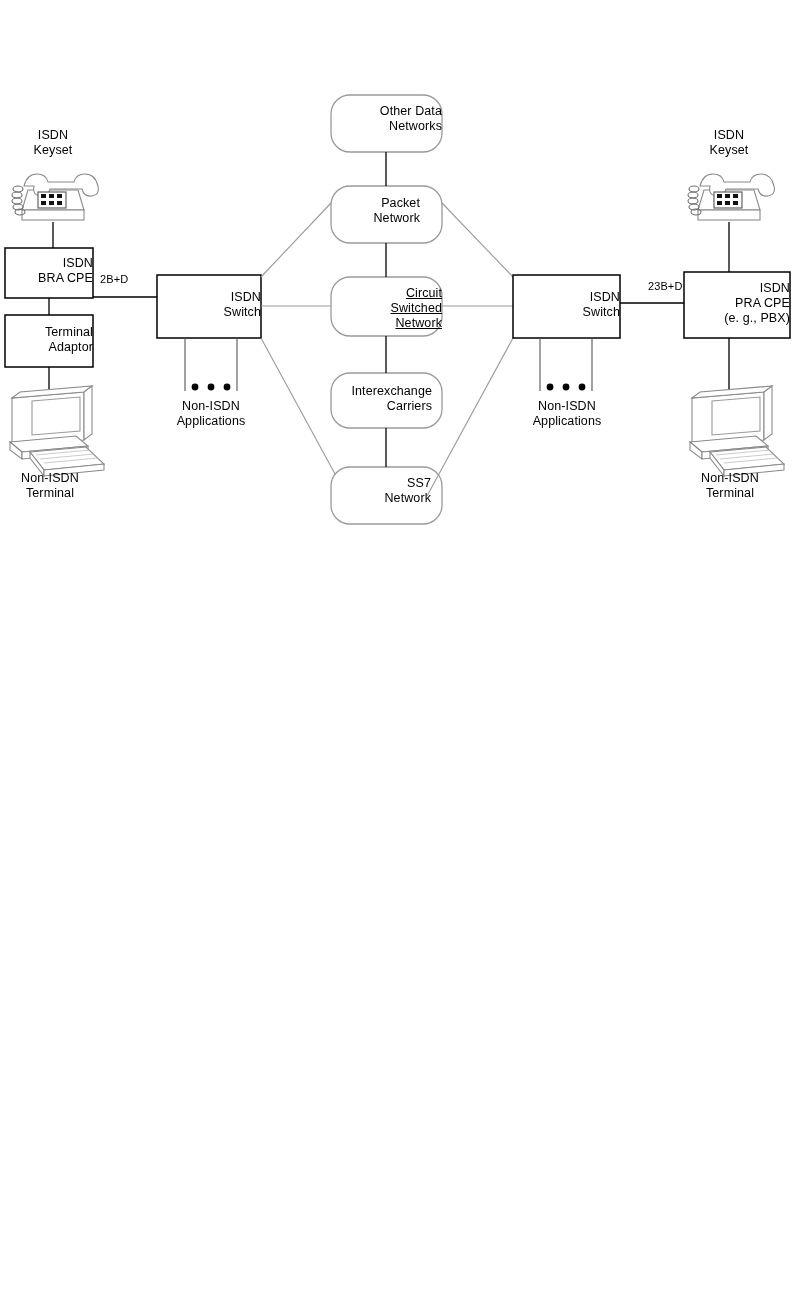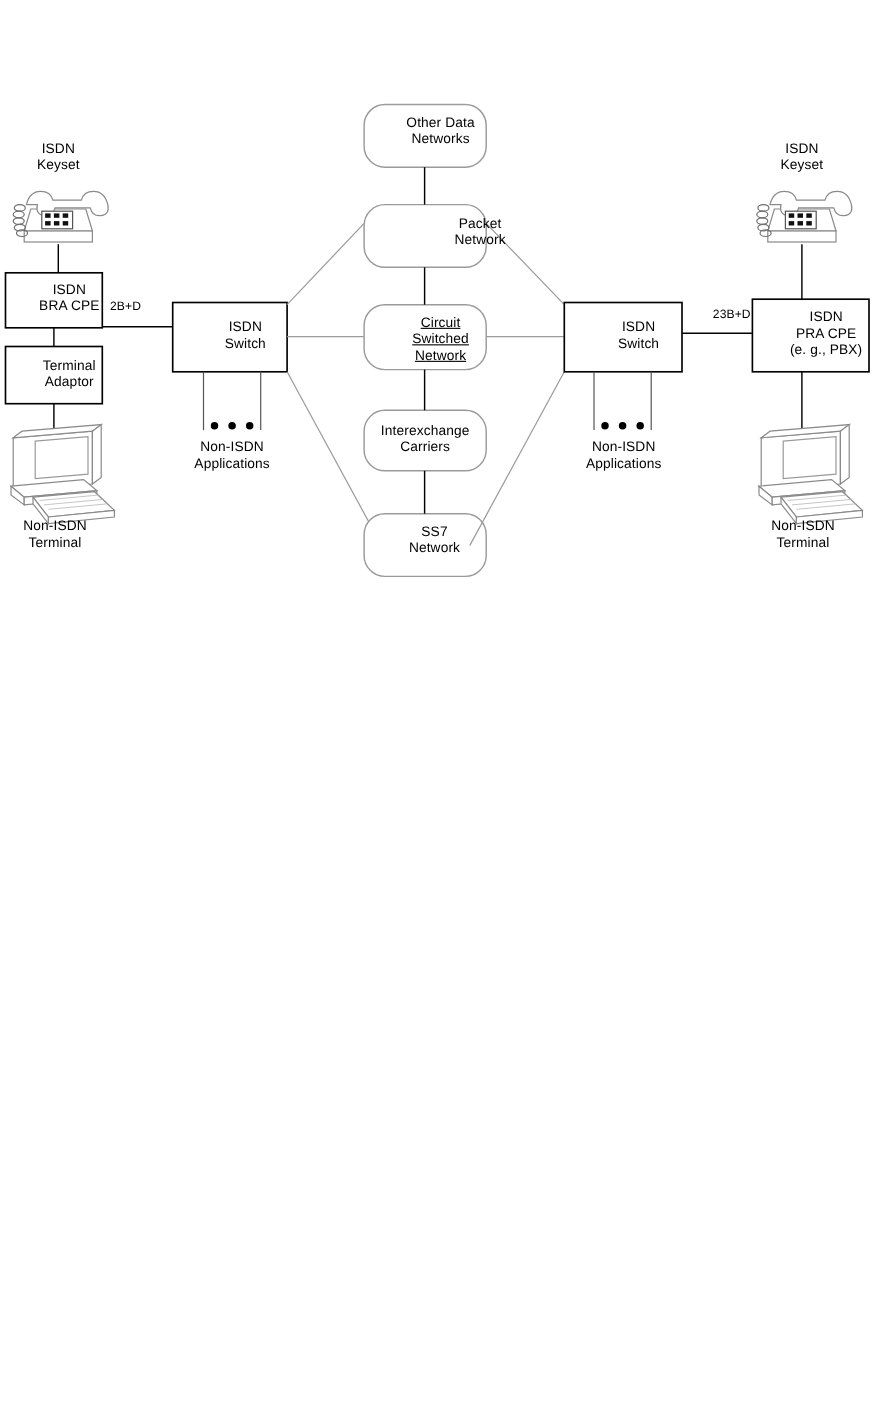--- a/index.html
+++ b/index.html
@@ -25,27 +25,26 @@
   }
   #svg-layer {
     position: absolute;
     left: 0;
     top: 0;
     width: 794px;
     height: 560px;
   }
   .node-label {
     position: absolute;
-    text-align: center;
+    text-align: right;
     line-height: 1.18;
     white-space: pre-line;
     font-size: 12.5px;
     letter-spacing: 0.1px;
     pointer-events: none;
-    margin-left: 14px;
   }
   .caption {
     position: absolute;
     text-align: center;
     line-height: 1.18;
     white-space: pre-line;
     font-size: 12.5px;
     letter-spacing: 0.1px;
   }
   .edge-label {
@@ -235,21 +234,21 @@
 
   <div class="node-label" style="left:157px; top:290px; width:104px;">ISDN
 Switch</div>
 
   <div class="caption" style="left:163px; top:399px; width:96px;">Non-ISDN
 Applications</div>
 
   <div class="node-label" style="left:331px; top:104px; width:111px;">Other Data
 Networks</div>
 
-  <div class="node-label" style="left:331px; top:196px; width:89px;padding-left:47px;">Packet
+  <div class="node-label" style="left:331px; top:196px; width:89px;">Packet
 Network</div>
 
   <div class="node-label" style="left:331px; top:286px; width:111px;text-decoration:underline;">Circuit
 Switched
 Network</div>
 
   <div class="node-label" style="left:313px; top:384px; width:119px;">Interexchange
 Carriers</div>
 
   <div class="node-label" style="left:331px; top:476px; width:100px;">SS7

